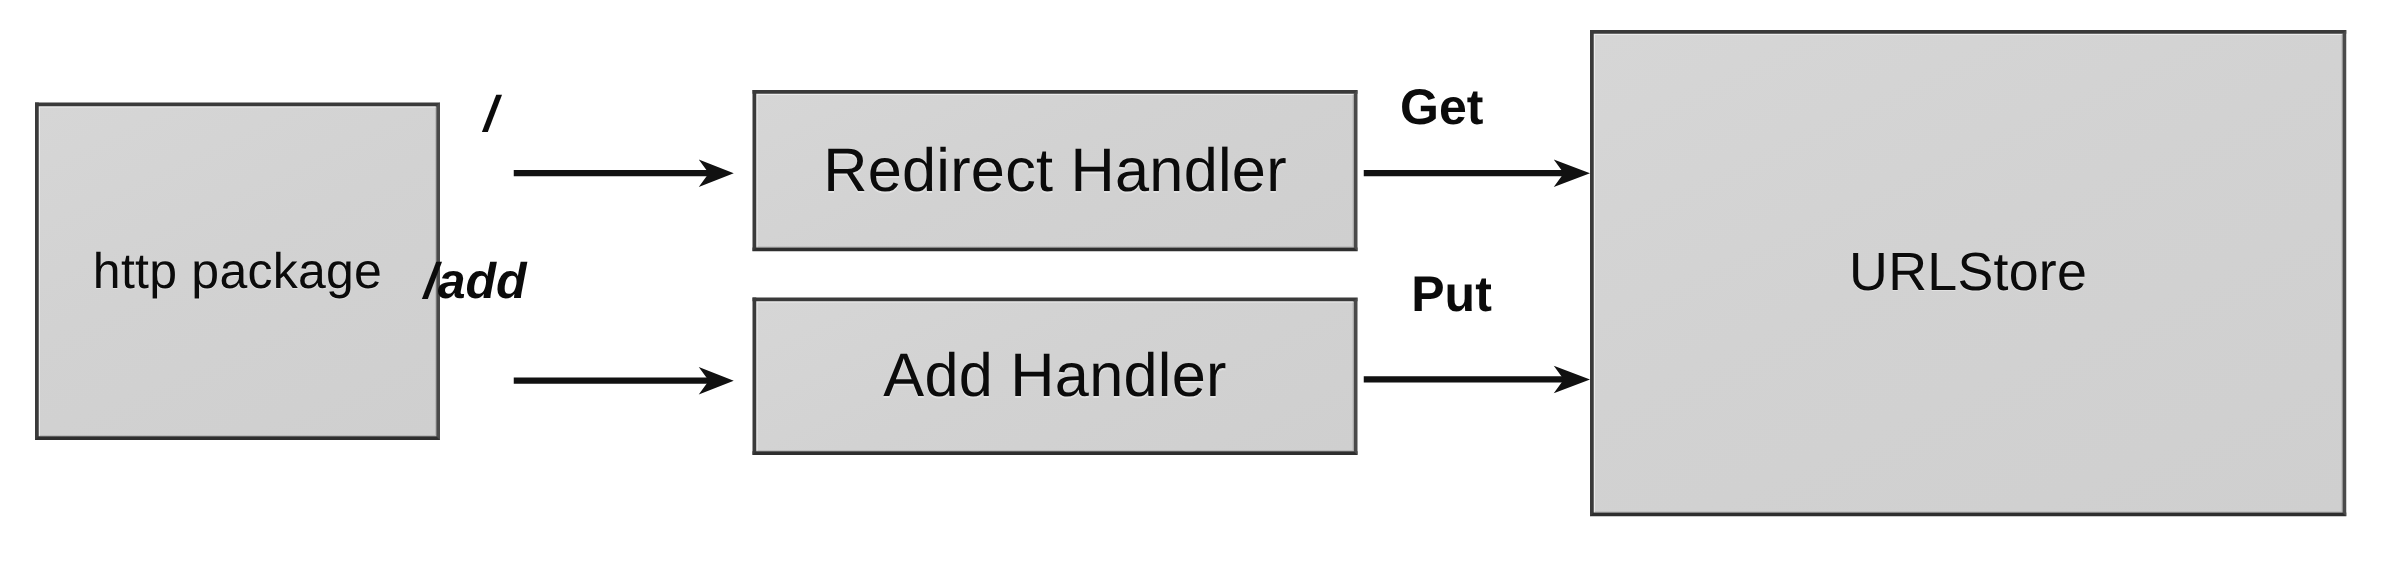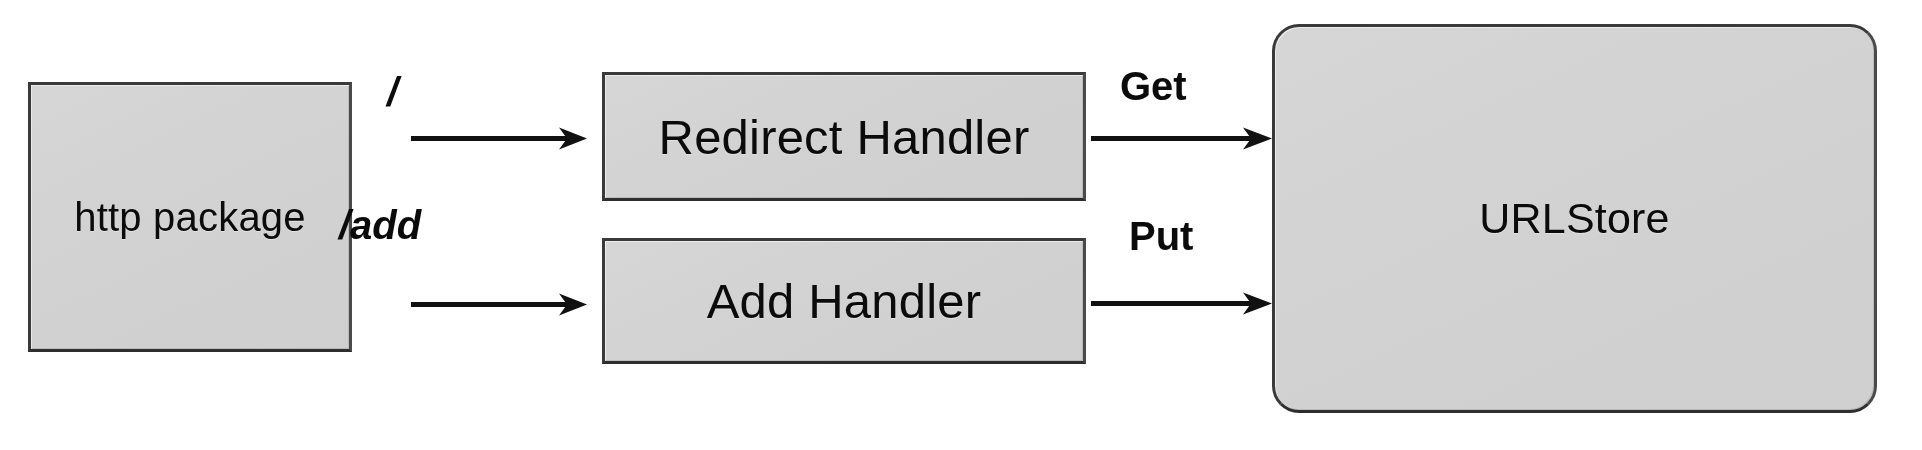--- a/index.html
+++ b/index.html
@@ -35,21 +35,21 @@
     color: #0b0b0b;
     font-weight: 400;
     letter-spacing: 0.2px;
     white-space: nowrap;
     text-shadow: 0 1px 0 rgba(255,255,255,0.35);
   }
 
   #node-http     { left: 28px;   top: 82px;  width: 324px; height: 270px; }
   #node-redirect { left: 602px;  top: 72px;  width: 484px; height: 129px; }
   #node-add      { left: 602px;  top: 238px; width: 484px; height: 126px; }
-  #node-store    { left: 1272px; top: 24px;  width: 605px; height: 389px; border-radius: 27px; }
+  #node-store    { left: 1272px; top: 24px;  width: 605px; height: 389px; }
 
   #node-http     .node-label { font-size: 40px; }
   #node-redirect .node-label { font-size: 49px; }
   #node-add      .node-label { font-size: 49px; }
   #node-store    .node-label { font-size: 43px; }
 
   
   .edge {
     position: absolute;
   }

